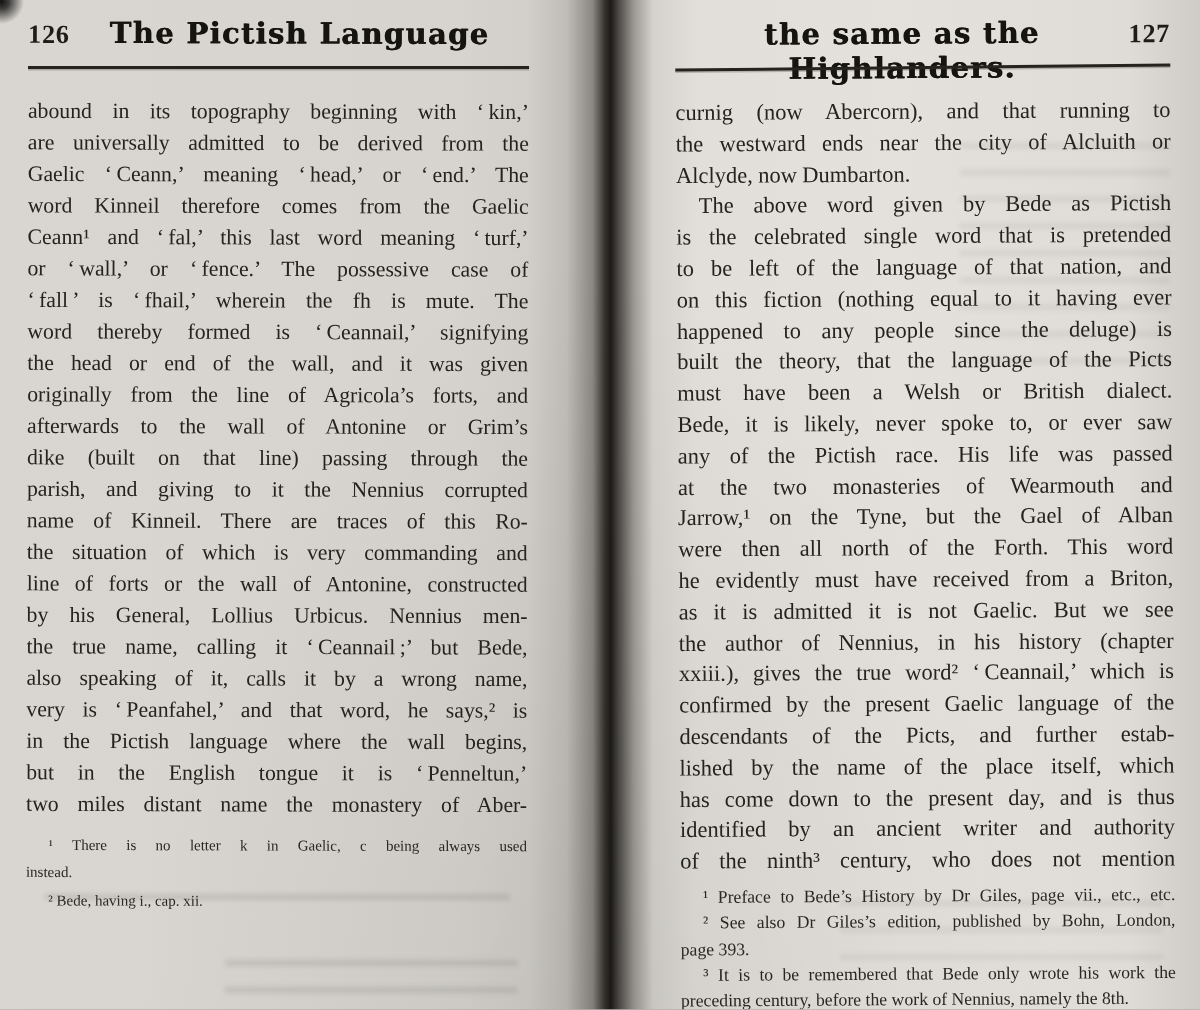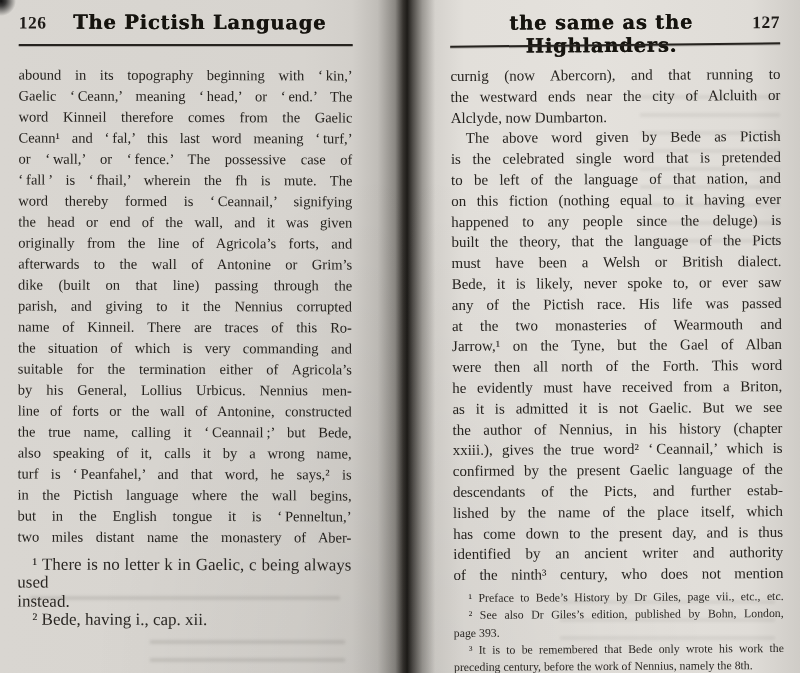--- a/index.html
+++ b/index.html
@@ -26,21 +26,21 @@
     font-size:19.5px;letter-spacing:.8px;color:#16140f;
     text-shadow:.4px 0 0 #16140f;
   }
   .headrule{height:2px;background:#26231f;margin-top:3px;box-shadow:0 1px 0 rgba(38,35,31,.25);}
   .page.left .headrule{transform:rotate(-.15deg);}
   .page.right .headrule{transform:rotate(-.25deg);}
   .bodytext{margin-top:19px;}
   .page.left  .bodytext{font-size:14.5px;line-height:21px;word-spacing:-.2px;}
   .page.right .bodytext{font-size:15px;line-height:20.8px;word-spacing:-.2px;}
   .footnotes{color:#2a2723;}
-  .page.left  .footnotes{margin-top:8px;font-size:17px;line-height:18.3px;}
+  .page.left  .footnotes{margin-top:8px;font-size:10px;line-height:18.3px;}
   .page.right .footnotes{margin-top:4px;font-size:11.8px;line-height:17.3px;}
   .tline{text-align:justify;text-align-last:justify;overflow:hidden;}
   .tline.noj{text-align-last:left;}
   .tline.ind{text-indent:15px;}
   .it{}
   .bleed{position:absolute;pointer-events:none;filter:blur(1.6px);opacity:.14;
     background:repeating-linear-gradient(180deg, #4c4944 0 4px, rgba(0,0,0,0) 4px 18px);}
   #bleed-left-a{left:30px;top:596px;width:310px;height:16px;}
   #bleed-left-b{left:150px;top:640px;width:195px;height:30px;}
   #bleed-right-a{left:640px;top:95px;width:140px;height:150px;opacity:.08;}
@@ -52,39 +52,39 @@
 <div id="scan">
 
   <div class="page left">
     <div class="pagehead">
       <span class="pagenum">126</span>
       <span class="runtitle">The Pictish Language</span>
     </div>
     <div class="headrule"></div>
     <div class="bodytext">
         <div class="tline"><span>abound in its topography beginning with ‘ kin,’</span></div>
+        <div class="tline"><span>are universally admitted to be derived from the</span></div>
         <div class="tline"><span>Gaelic ‘ Ceann,’ meaning ‘ head,’ or ‘ end.’  The</span></div>
         <div class="tline"><span>word Kinneil therefore comes from the Gaelic</span></div>
         <div class="tline"><span>Ceann¹ and ‘ fal,’ this last word meaning ‘ turf,’</span></div>
         <div class="tline"><span>or ‘ wall,’ or ‘ fence.’  The possessive case of</span></div>
         <div class="tline"><span>‘ fall ’ is ‘ </span><span class="it">fhail,</span><span>’ wherein the </span><span class="it">fh</span><span> is mute.  The</span></div>
         <div class="tline"><span>word thereby formed is ‘ Ceannail,’ signifying</span></div>
         <div class="tline"><span>the head or end of the wall, and it was given</span></div>
         <div class="tline"><span>originally from the line of Agricola’s forts, and</span></div>
         <div class="tline"><span>afterwards to the wall of Antonine or Grim’s</span></div>
         <div class="tline"><span>dike (built on that line) passing through the</span></div>
         <div class="tline"><span>parish, and giving to it the Nennius corrupted</span></div>
         <div class="tline"><span>name of Kinneil.  There are traces of this Ro-</span></div>
         <div class="tline"><span>the situation of which is very commanding and</span></div>
-        <div class="tline"><span>suitable for the termination either of Agricola’s</span></div>
+        <div class="tline"><span>line of forts or the wall of Antonine, constructed</span></div>
         <div class="tline"><span>by his General, Lollius Urbicus.  Nennius men-</span></div>
-        <div class="tline"><span>line of forts or the wall of Antonine, constructed</span></div>
         <div class="tline"><span>the true name, calling it ‘ Ceannail ;’ but Bede,</span></div>
         <div class="tline"><span>also speaking of it, calls it by a wrong name,</span></div>
-        <div class="tline"><span>turf is ‘ </span><span class="it">Peanfahel,</span><span>’ and that word, he says,² is</span></div>
+        <div class="tline"><span>very is ‘ </span><span class="it">Peanfahel,</span><span>’ and that word, he says,² is</span></div>
         <div class="tline"><span>in the Pictish language where the wall begins,</span></div>
         <div class="tline"><span>but in the English tongue it is ‘ Penneltun,’</span></div>
         <div class="tline"><span>two miles distant name the monastery of Aber-</span></div>
       </div>
     <div class="footnotes">
         <div class="tline ind"><span>¹ There is no letter k in Gaelic, c being always used</span></div>
         <div class="tline noj"><span>instead.</span></div>
         <div class="tline ind noj"><span>² Bede, having i., cap. xii.</span></div>
       </div>
   </div>

